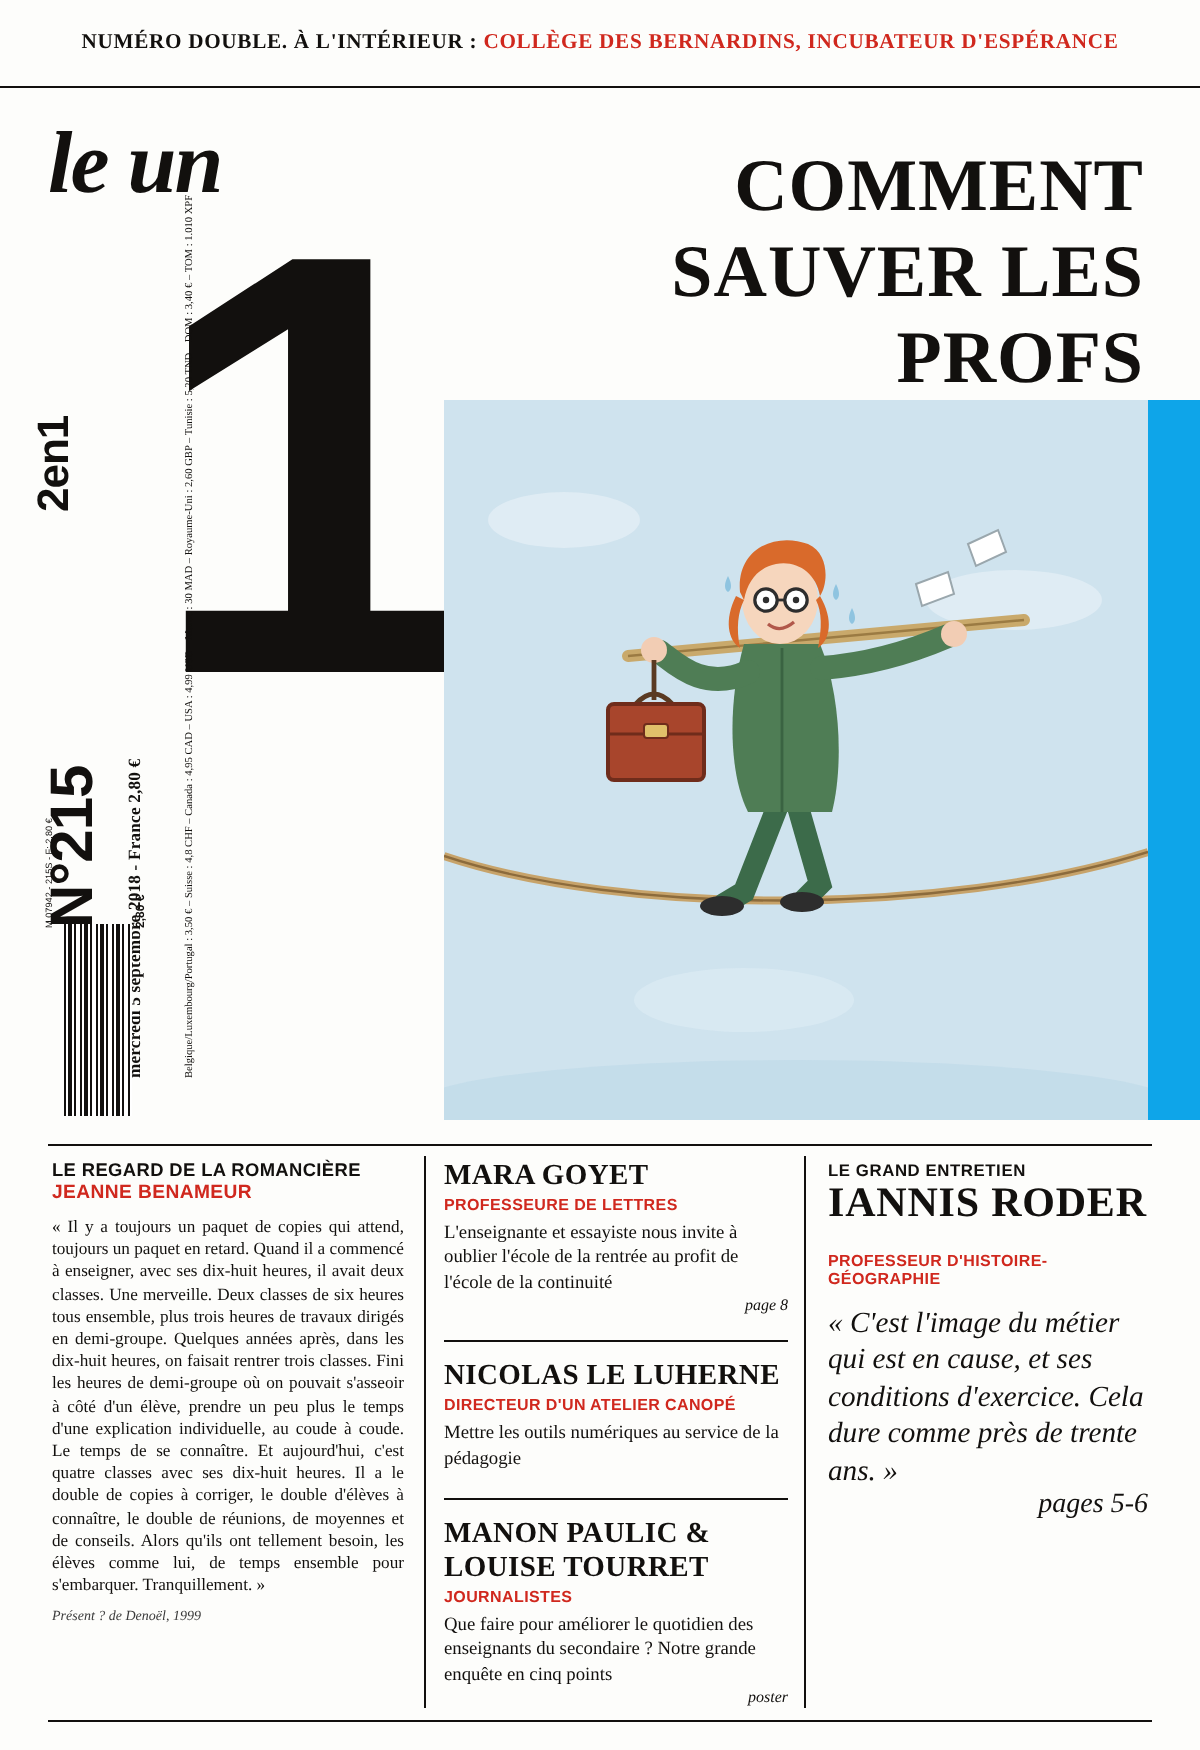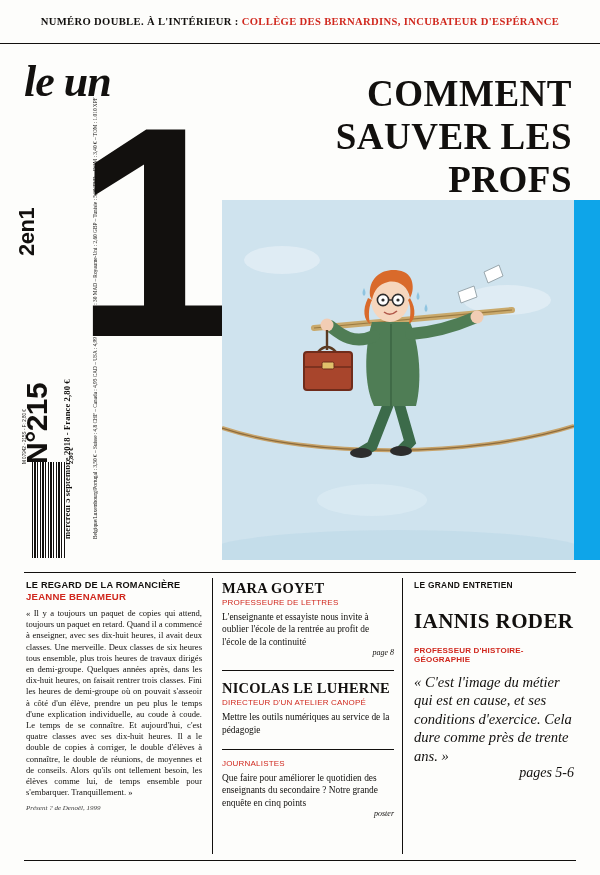--- a/index.html
+++ b/index.html
@@ -278,21 +278,21 @@
   .art-name {
     font-family: "Liberation Serif", serif;
     font-weight: bold;
     font-size: 14.5px;
     letter-spacing: 0.2px;
     color: #12100e;
     text-transform: uppercase;
   }
   .art-role {
     font-family: "Liberation Sans", sans-serif;
-    font-weight: normal;
+    font-weight: bold;
     font-size: 8px;
     letter-spacing: 0.2px;
     color: #d0281e;
     text-transform: uppercase;
     margin-top: 1px;
   }
   .art-desc {
     margin-top: 4px;
     font-family: "Liberation Serif", serif;
     font-size: 9.4px;
@@ -320,21 +320,21 @@
     color: #12100e;
   }
   .guest-name {
     font-family: "Liberation Serif", serif;
     font-weight: bold;
     font-size: 21px;
     line-height: 21px;
     letter-spacing: 0.4px;
     text-transform: uppercase;
     color: #12100e;
-    margin-top: 21px;
+    margin-top: 1px;
   }
   .guest-role {
     font-family: "Liberation Sans", sans-serif;
     font-weight: bold;
     font-size: 8px;
     line-height: 9.4px;
     letter-spacing: 0.2px;
     text-transform: uppercase;
     color: #d0281e;
     margin-top: 14px;
@@ -464,20 +464,21 @@
       <div class="art-ref">page 8</div>
     </div>
     <div class="hr-thin"></div>
     <div class="art-block">
       <div class="art-name">NICOLAS LE LUHERNE</div>
       <div class="art-role">DIRECTEUR D'UN ATELIER CANOPÉ</div>
       <div class="art-desc">Mettre les outils numériques au service de la pédagogie</div>
     </div>
     <div class="hr-thin"></div>
     <div class="art-block">
+      <div class="art-name">MANON PAULIC &amp; LOUISE TOURRET</div>
       <div class="art-role">JOURNALISTES</div>
       <div class="art-desc">Que faire pour améliorer le quotidien des enseignants du secondaire ? Notre grande enquête en cinq points</div>
       <div class="art-ref">poster</div>
     </div>
   </div>
 
   <div class="col col-3">
     <div class="grand-label">LE GRAND ENTRETIEN</div>
     <div class="guest-name">IANNIS RODER</div>
     <div class="guest-role">PROFESSEUR D'HISTOIRE-GÉOGRAPHIE</div>

